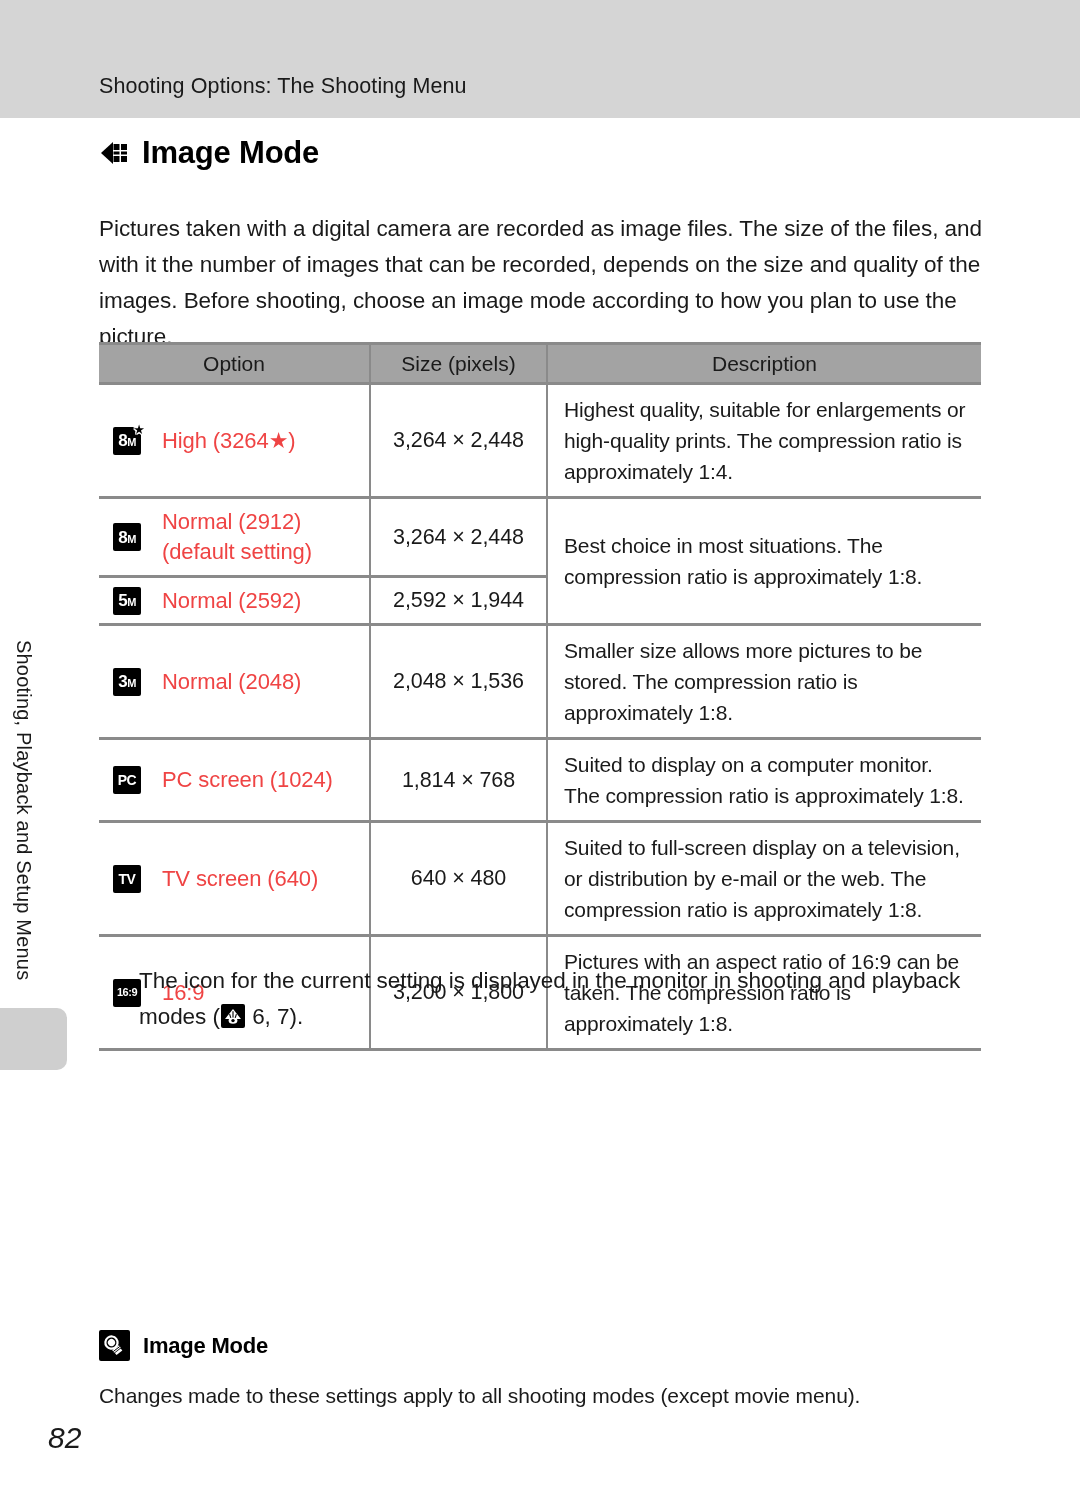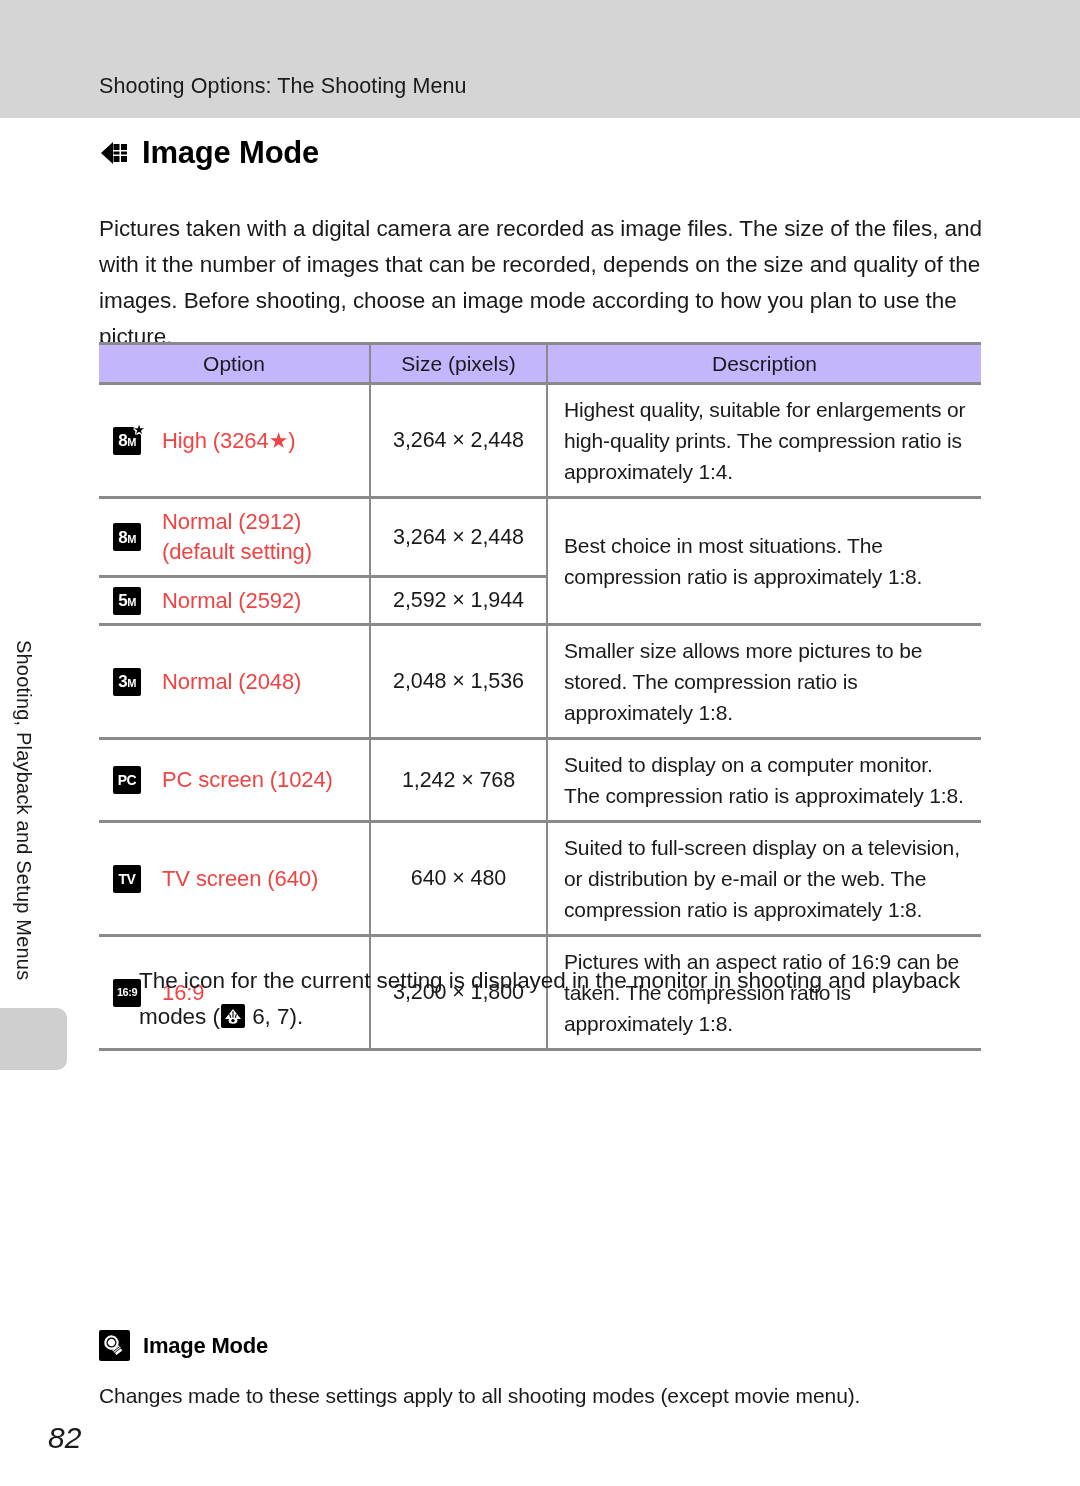--- a/index.html
+++ b/index.html
@@ -103,21 +103,21 @@
     border-right: 2px solid #8a8a8a;
     border-top: 3px solid #8a8a8a;
     border-bottom: 3px solid #8a8a8a;
     padding: 0;
     vertical-align: middle;
   }
   .tbl th:first-child, .tbl td:first-child { border-left: none; }
   .tbl th:last-child,  .tbl td:last-child  { border-right: none; margin-top: 48px; }
 
   .tbl thead th {
-    background: #c4b5fd;
+    background: #a3a3a3;
     text-align: center;
     font-weight: normal;
     font-size: 21px;
     height: 40px;
     color: #1a1a1a;
     border-top: 3px solid #8a8a8a;
     border-bottom: 3px solid #8a8a8a;
   }
 
   .row-thin td { border-top: 2px solid #8a8a8a; }
@@ -366,21 +366,21 @@
       <td class="opt">
         <div class="opt-inner">
           <span class="badge">
             <span class="g">
                 <span class="pair">PC</span>
               </span>
           </span>
           <span class="opt-label">PC screen (1024)</span>
         </div>
       </td>
-      <td class="size">1,242 × 768</td>
+      <td class="size">1,814 × 768</td>
       <td class="desc">Suited to display on a computer monitor. The compression ratio is approximately 1:8.</td>
     </tr>
 
     <tr style="height:95px;">
       <td class="opt">
         <div class="opt-inner">
           <span class="badge">
             <span class="g">
                 <span class="pair">TV</span>
               </span>

